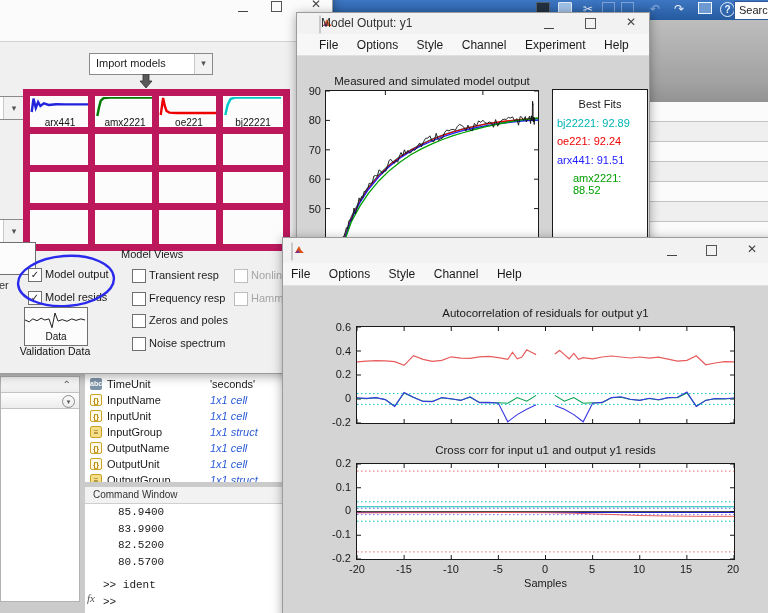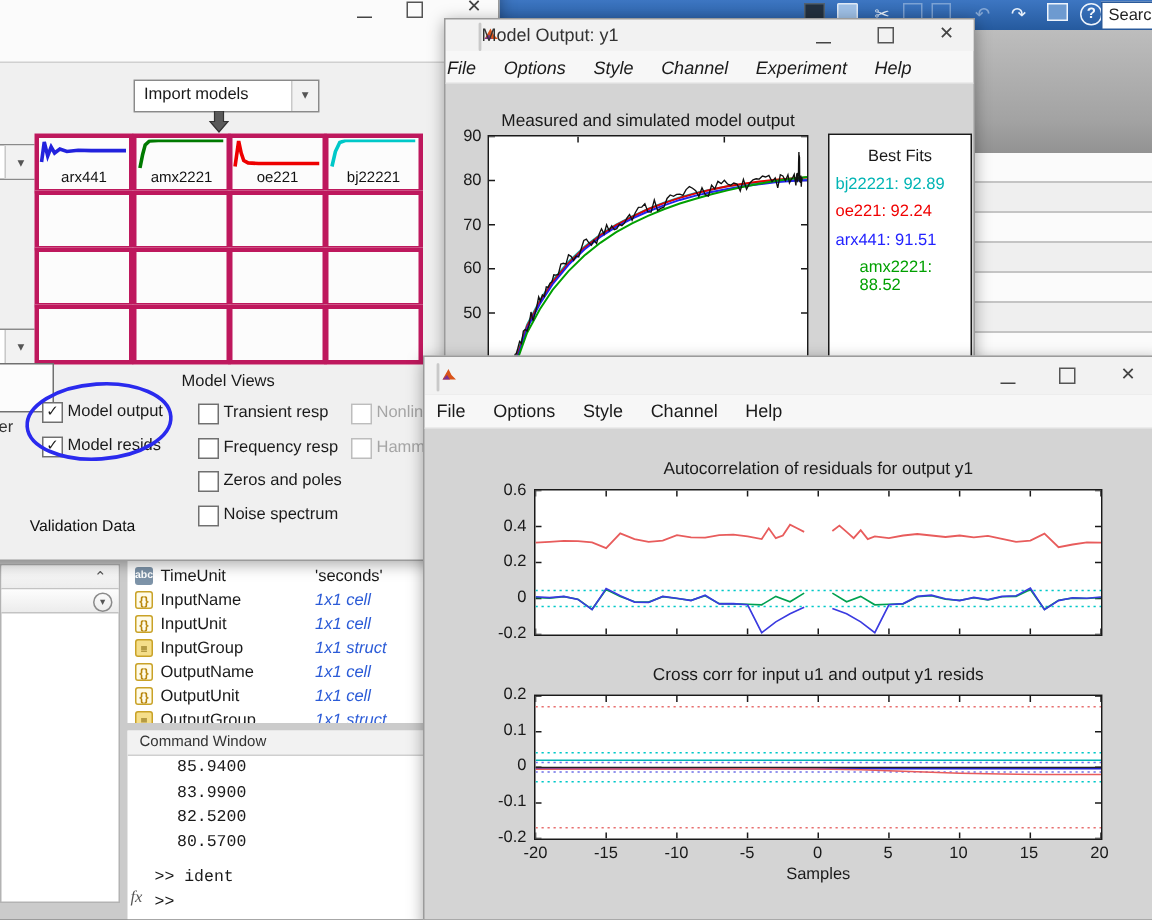--- a/index.html
+++ b/index.html
@@ -62,21 +62,21 @@
   .mlicon svg{position:absolute;left:1px;top:1px;}
   .plotbox{position:absolute;background:#fff;border:1px solid #1a1a1a;}
   .ticklabel{position:absolute;font-size:11px;color:#1a1a1a;}
   .tl-right{text-align:right;}
   .tl-center{text-align:center;}
   .plot-title{position:absolute;font-size:11.5px;color:#1a1a1a;text-align:center;}
   .combo{position:absolute;background:#fff;border:1px solid #8a8a8a;font-size:11px;color:#1a1a1a;}
   .combo .cb-label{position:absolute;left:6px;top:3px;}
   .combo .cb-arrow{position:absolute;right:0;top:0;width:17px;height:100%;background:#f2f2f2;
                    border-left:1px solid #c9c9c9;color:#555;font-size:9px;text-align:center;line-height:19px;}
-  .board-cell{position:absolute;width:60px;height:34px;background:#fcfcfc;border:3px solid #be185d;}
+  .board-cell{position:absolute;width:60px;height:34px;background:#fcfcfc;border:7px solid #be185d;}
   .board-label{position:absolute;left:0;top:21px;width:100%;text-align:center;font-size:10px;color:#111;}
   .checkrow{position:absolute;height:14px;}
   .checkbox{position:absolute;left:0;top:0;width:12px;height:12px;background:#fff;border:1px solid #707070;
             font-size:10px;line-height:12px;text-align:center;color:#222;}
   .checkbox.disabled{border-color:#bdbdbd;}
   .checklabel{position:absolute;left:17px;top:0;font-size:11px;color:#1a1a1a;white-space:nowrap;}
   .checklabel.disabled{color:#a5a5a5;}
   .section-title{position:absolute;font-size:11px;color:#1a1a1a;}
   .databox{position:absolute;width:62px;height:37px;background:#fcfcfc;border:1px solid #707070;}
   .databox .dlabel{position:absolute;left:0;top:23px;width:100%;text-align:center;font-size:10px;color:#111;}
@@ -259,37 +259,43 @@
     </div>
     <div class="checkrow" style="left:263px;top:309px;">
       <span class="checkbox disabled"></span>
       <span class="checklabel disabled">Hamm</span>
     </div>
 
     <svg class="abs" style="left:42px;top:268px;" width="106" height="60">
       <ellipse cx="53" cy="30" rx="48" ry="25" fill="none" stroke="#2a2aee" stroke-width="2.4" transform="rotate(-4 53 30)"></ellipse>
     </svg>
 
+    <div class="databox" style="left:53px;top:324px;">
+      <svg width="60" height="22" style="position:absolute;left:0;top:1px;">
+          <polyline points="0.0,11.0 4.2,12.8 7.8,9.9 12.0,11.7 16.2,9.2 19.8,11.0 24.0,9.9 27.0,18.7 30.0,4.0 33.0,12.1 37.2,10.6 42.0,12.3 46.8,9.9 51.0,11.4 55.8,9.9 60.0,11.0" fill="none" stroke="#222" stroke-width="1"></polyline>
+        </svg>
+      <div class="dlabel">Data</div>
+    </div>
     <div class="caption" style="left:46px;top:362px;width:76px;">Validation Data</div>
   </div>
 
   <div class="win" style="left:296px;top:12px;width:352px;height:230px;background:#d4d4d4;">
     <div class="titlebar" style="height:21px;background:#f2f2f2;padding-left:16px;">
       <span class="mlicon abs" style="left:6px;top:3px;">
         <svg width="12" height="12">
             <polygon points="2,9 6,2 8,6 11,9" fill="#d95319"></polygon>
             <polygon points="2,9 5,6 7,9" fill="#7e2f8e"></polygon>
           </svg>
       </span>
       <span class="win-title abs" style="left:24px;top:3px;">Model Output: y1</span>
       <span class="ctl ctl-min" style="left:247px;top:9px;"></span>
       <span class="ctl ctl-max" style="left:288px;top:5px;"></span>
       <span class="ctl" style="left:327px;top:2px;width:14px;">✕</span>
     </div>
-    <div class="abs" style="left:0;top:21px;width:100%;height:22px;background:#f7f7f7;border-bottom:1px solid #e0e0e0;padding-left:1px;box-sizing:border-box;font-style:italic;">
+    <div class="abs" style="left:0;top:21px;width:100%;height:22px;background:#f7f7f7;border-bottom:1px solid #e0e0e0;padding-left:22px;box-sizing:border-box;">
       <span class="menu-item" style="line-height:22px;">File</span>
       <span class="menu-item" style="line-height:22px;">Options</span>
       <span class="menu-item" style="line-height:22px;">Style</span>
       <span class="menu-item" style="line-height:22px;">Channel</span>
       <span class="menu-item" style="line-height:22px;">Experiment</span>
       <span class="menu-item" style="line-height:22px;">Help</span>
     </div>
 
     <div class="plot-title" style="left:29px;top:62px;width:212px;">Measured and simulated model output</div>
 

